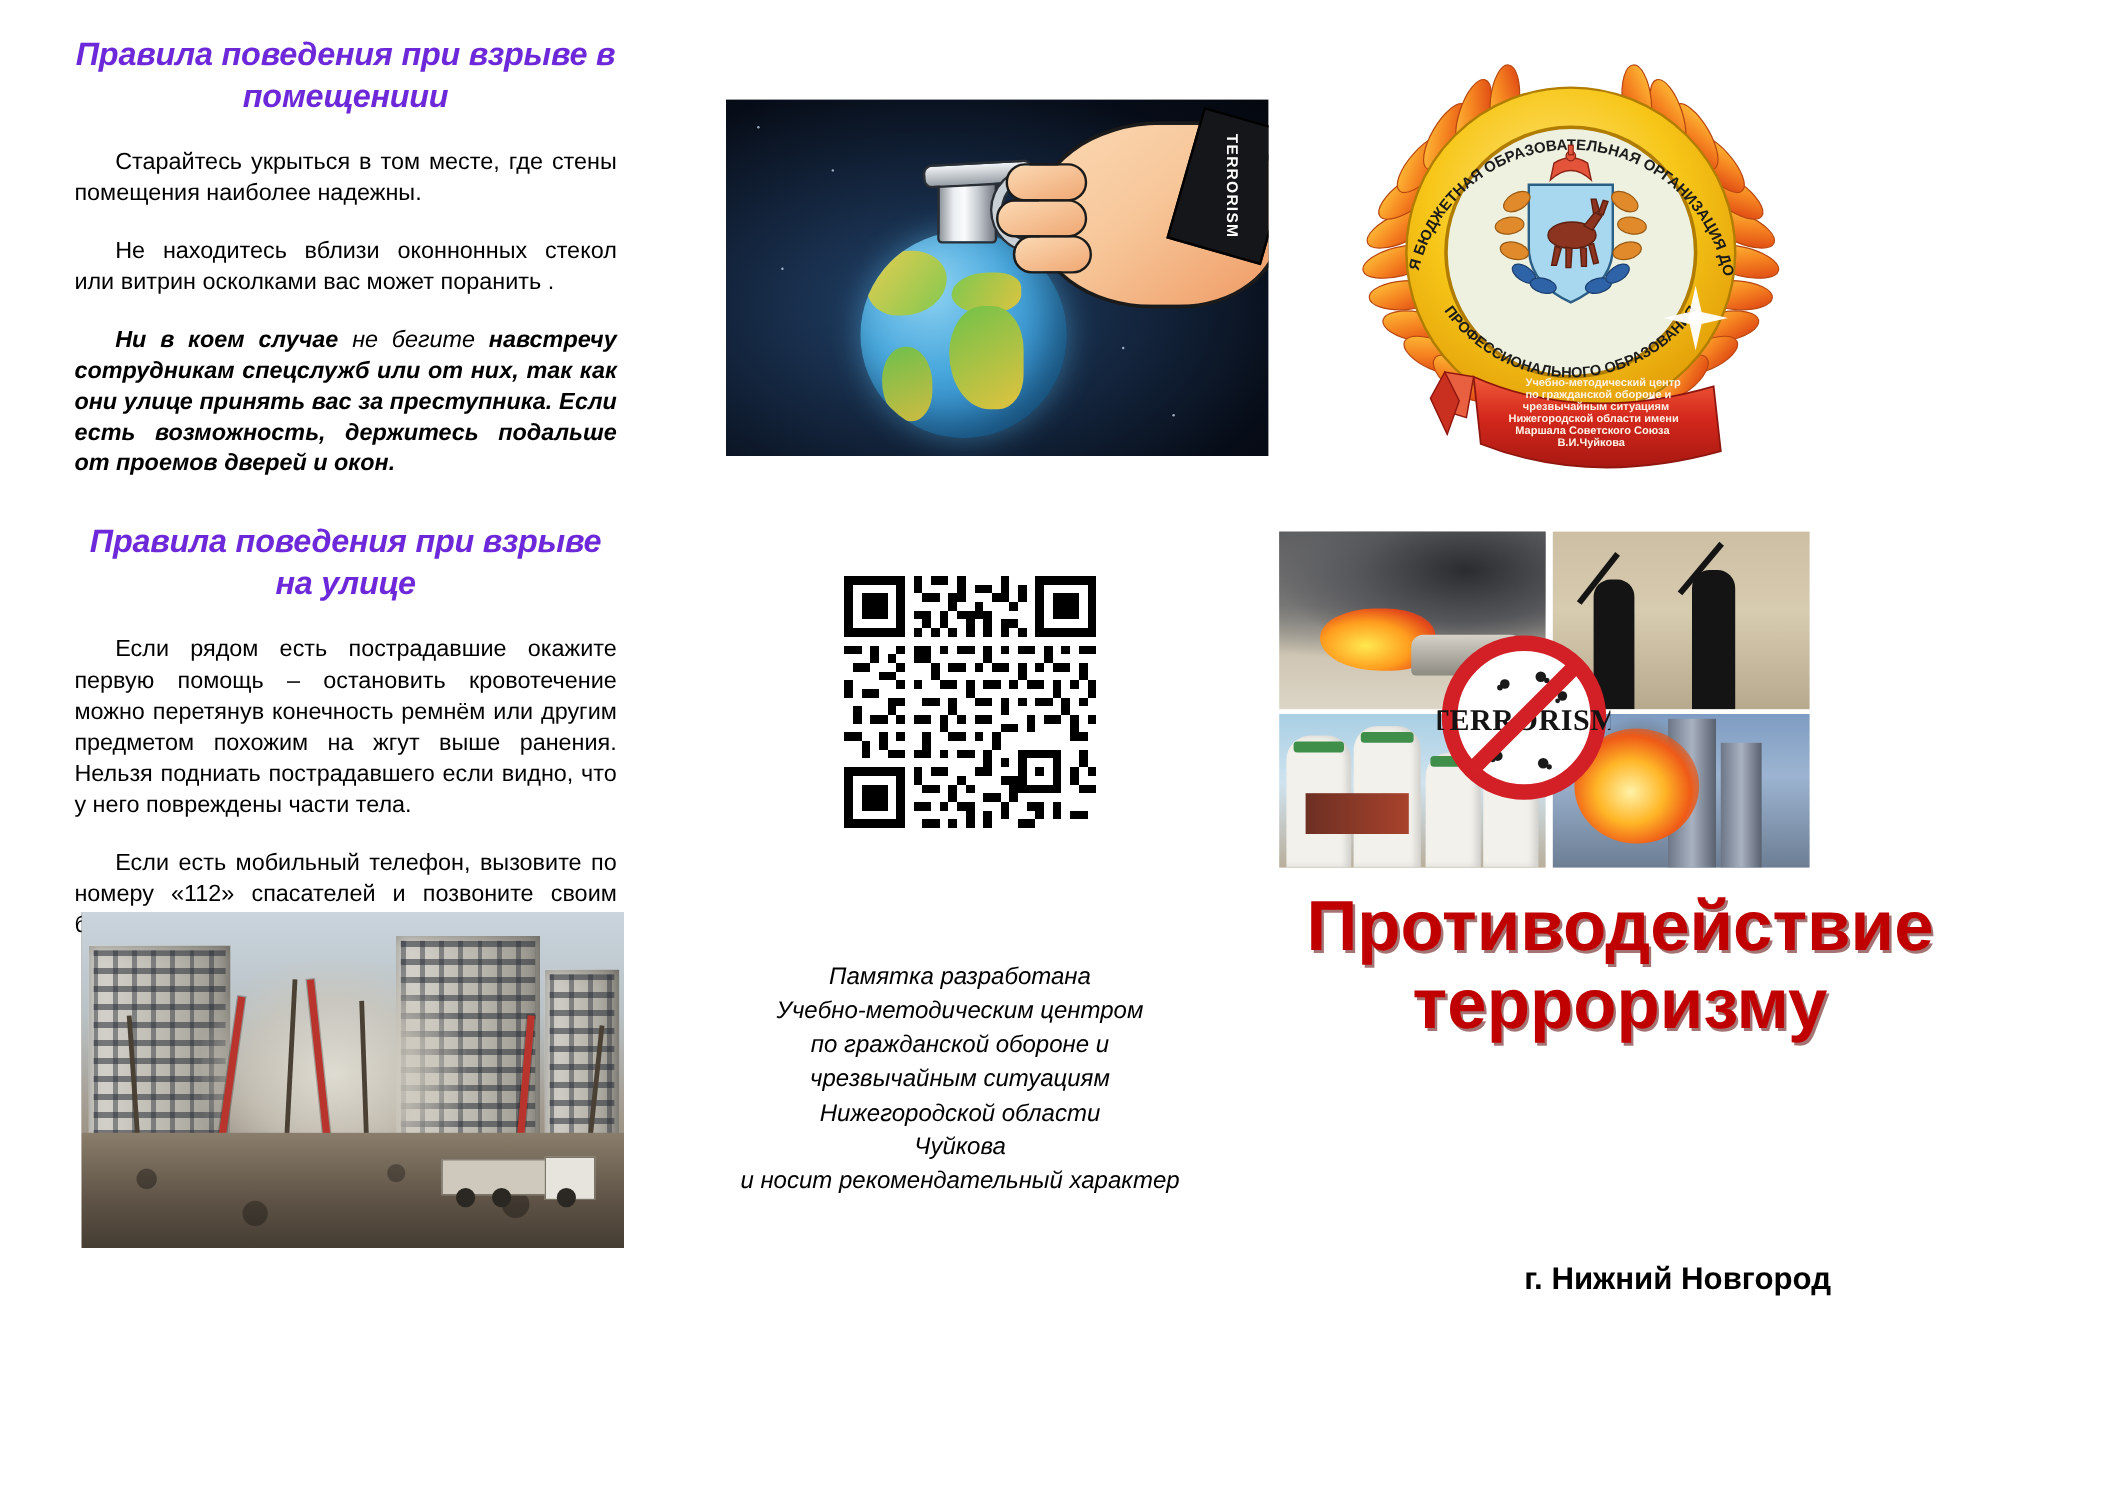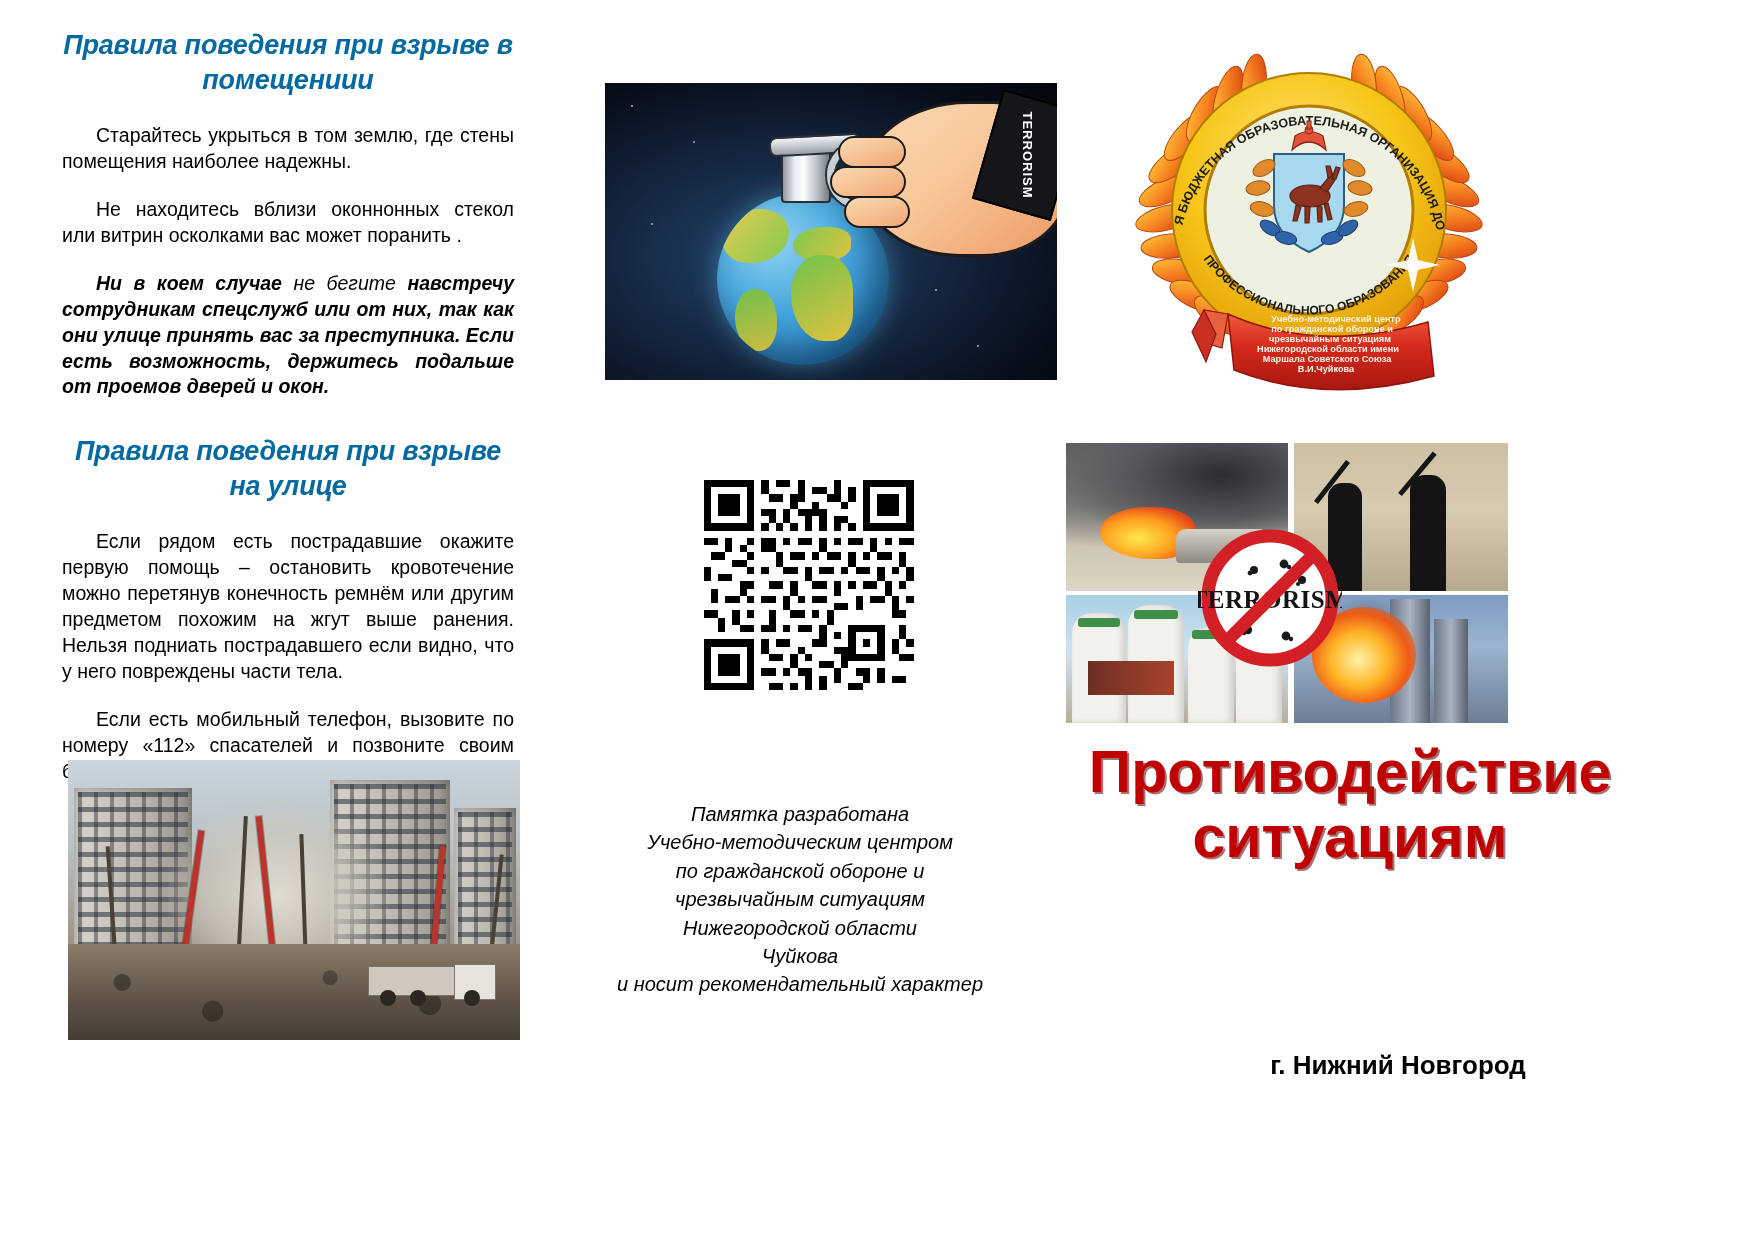--- a/index.html
+++ b/index.html
@@ -18,21 +18,21 @@
   }
 
   
   .col { position: absolute; box-sizing: border-box; }
 
   
   #left-column {
     left: 62px; top: 28px; width: 452px;
   }
   .section-heading {
-    color: #0369a1;
+    color: #6d28d9;
     font-weight: bold;
     font-style: italic;
     font-size: 27px;
     line-height: 1.28;
     text-align: center;
     margin: 0 0 26px 0;
     letter-spacing: -0.2px;
   }
   .section-heading.second { margin-top: 34px; }
   p.body-par {
@@ -298,21 +298,21 @@
     font-size:26px; font-weight:bold;
   }
 </style>
 </head>
 <body>
 
 <div id="left-column" class="col">
 
   <h2 class="section-heading">Правила поведения при взрыве в помещениии</h2>
 
-  <p class="body-par">Старайтесь укрыться в том землю, где стены помещения наиболее надежны.</p>
+  <p class="body-par">Старайтесь укрыться в том месте, где стены помещения наиболее надежны.</p>
 
   <p class="body-par">Не находитесь вблизи оконнонных стекол или витрин осколками вас может поранить .</p>
 
   <p class="body-par italic-bold">
     <span>Ни в коем случае </span><span class="plain">не бегите </span><span>навстречу сотрудникам спецслужб или от них, так как они улице принять вас за преступника. Если есть возможность, держитесь подальше от проемов дверей и окон.</span>
   </p>
 
   <h2 class="section-heading second">Правила поведения при взрыве на улице</h2>
 
 
@@ -707,16 +707,16 @@
       <circle cx="88" cy="110" r="4.4"></circle>
         <circle cx="93" cy="113" r="2.2"></circle>
     </g>
     <text x="72" y="82" text-anchor="middle" font-family="Liberation Serif, serif" font-size="25" font-weight="bold" letter-spacing="0.5" fill="#141414">TERRORISM</text>
     <line x1="28" y1="116" x2="116" y2="28" stroke="#d31f26" stroke-width="13" stroke-linecap="butt"></line>
   </svg>
 </div>
 
 <div id="main-title">
   <span class="t-line">Противодействие</span>
-  <span class="t-line">ситуациям</span>
+  <span class="t-line">терроризму</span>
 </div>
 
 <div id="city-label">г. Нижний Новгород</div>
 
 </body></html>

